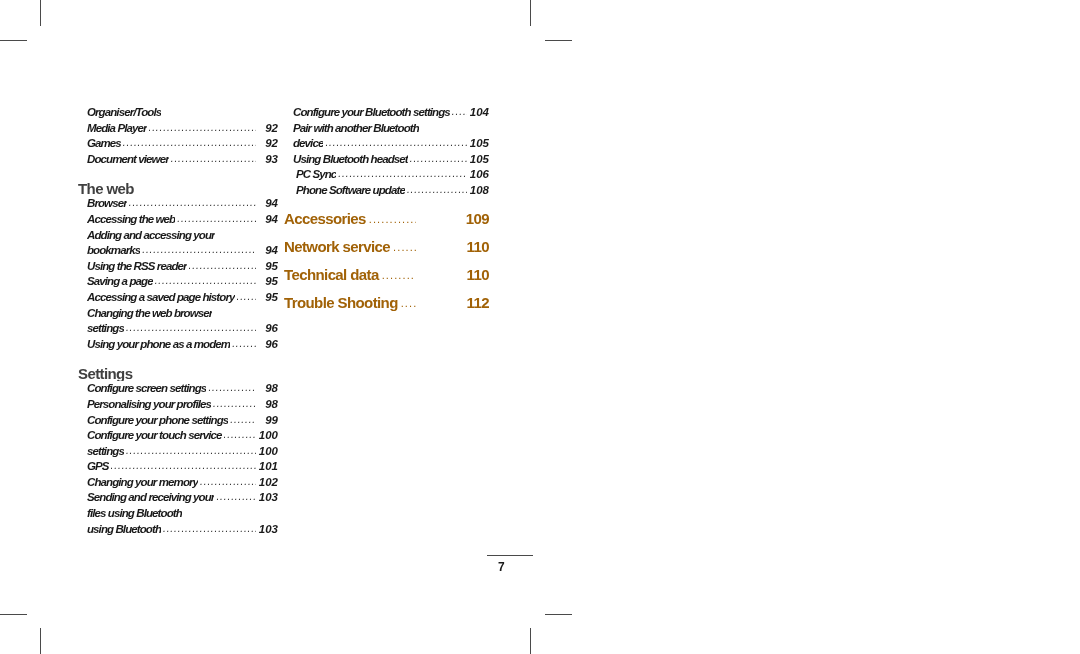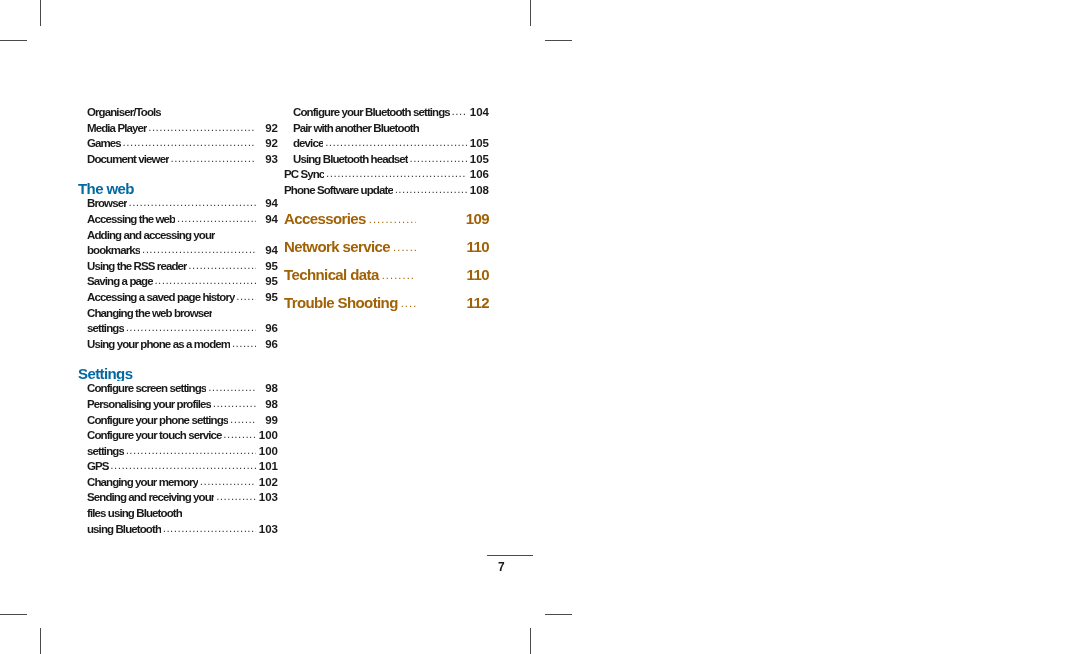--- a/index.html
+++ b/index.html
@@ -35,21 +35,21 @@
 
   
   .toc-col {
     position: absolute;
     top: 65px;
   }
   #col-left  { left: 38px; width: 200px; }
   #col-right { left: 244px; width: 205px; }
 
   .toc-heading {
-    color: #0369a1;
+    color: #404040;
     font-size: 15px;
     font-weight: bold;
     letter-spacing: -0.6px;
     line-height: 15px;
     white-space: nowrap;
     overflow: hidden;
   }
   .toc-heading.spaced { margin-top: 14px; }
 
   
@@ -86,22 +86,23 @@
   .toc-row {
     display: flex;
     align-items: flex-start;
     color: #1a1a1a;
     font-size: 11.5px;
     font-weight: bold;
     letter-spacing: -0.9px;
     line-height: 15.6px;
     white-space: nowrap;
     padding-left: 9px;
-  }
-  .toc-row.no-indent { padding-left: 0; }
+    font-style: italic;
+  }
+  .toc-row.no-indent { padding-left: 0; margin-left: 12px; }
   .toc-row .lbl {
     flex: 0 0 auto;
     overflow: hidden;
   }
   .toc-row .dots {
     flex: 1 1 auto;
     margin: 0 2px;
     overflow: hidden;
     white-space: nowrap;
     letter-spacing: 0.9px;

